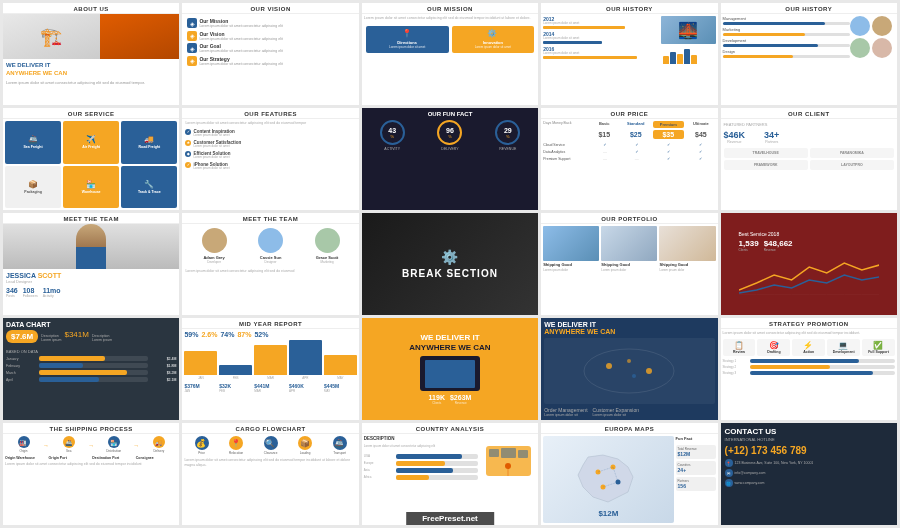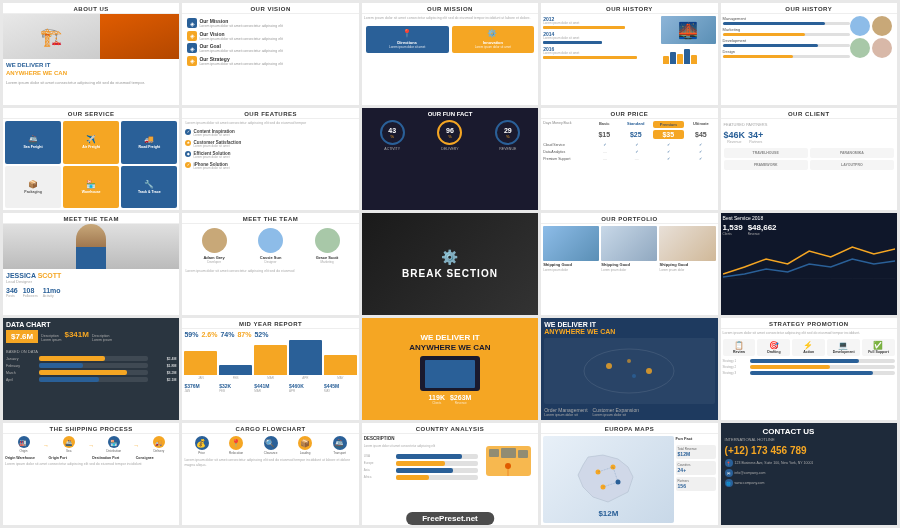--- a/index.html
+++ b/index.html
@@ -336,21 +336,21 @@
     .client-content {
       padding: 3px;
     }
     .client-featured {
       font-size: 4px;
       color: #aaa;
       margin-bottom: 3px;
     }
     .client-stats {
       display: flex;
-      gap: 3px;
+      gap: 19px;
       margin-bottom: 4px;
     }
     .client-stat {
       text-align: center;
     }
     .client-stat-num { font-size: 9px; font-weight: bold; color: #2a6098; }
     .client-stat-label { font-size: 3.5px; color: #aaa; }
     .client-logos {
       display: grid;
       grid-template-columns: 1fr 1fr;
@@ -453,22 +453,22 @@
     .portfolio-img {
       width: 100%;
       height: 35px;
       border-radius: 1px;
     }
     .portfolio-label { font-size: 4px; font-weight: bold; color: #333; }
     .portfolio-desc { font-size: 3px; color: #aaa; }
 
     
     .chart-content {
-      padding: 2px;
-      background: #0f172a;
+      padding: 18px;
+      background: #7f1d1d;
       flex: 1;
     }
     .sample-chart-title { font-size: 5px; color: #fff; margin-bottom: 2px; }
     .sample-chart-stats {
       display: flex;
       gap: 5px;
       margin-bottom: 3px;
     }
     .sample-stat { font-size: 4px; color: #aaa; }
     .sample-stat-num { font-size: 8px; font-weight: bold; color: #fff; }
@@ -486,21 +486,21 @@
       flex-direction: column;
       padding: 3px;
     }
     .datachart-title { font-size: 7px; font-weight: bold; color: #fff; margin-bottom: 2px; }
     .datachart-highlight {
       background: #f5a623;
       color: #fff;
       font-size: 8px;
       font-weight: bold;
       padding: 2px 5px;
-      border-radius: 0;
+      border-radius: 6px;
       display: inline-block;
       margin-bottom: 3px;
     }
     .datachart-items {
       display: flex;
       flex-direction: column;
       gap: 2px;
     }
     .datachart-item {
       display: flex;
@@ -760,21 +760,21 @@
     .europa-item-val { font-size: 5px; font-weight: bold; color: #2a6098; }
 
     
     .contact-bg {
       background: #1e2a3a;
       flex: 1;
       display: flex;
       flex-direction: column;
       padding: 4px;
     }
-    .contact-title { font-size: 8px; font-weight: bold; color: #fff; margin-bottom: 1px; margin-left: 38px; }
+    .contact-title { font-size: 8px; font-weight: bold; color: #fff; margin-bottom: 1px; }
     .contact-subtitle { font-size: 4px; color: #aaa; margin-bottom: 3px; }
     .contact-phone { font-size: 10px; font-weight: bold; color: #f5a623; margin-bottom: 3px; }
     .contact-details {
       display: flex;
       flex-direction: column;
       gap: 2px;
     }
     .contact-detail-row {
       display: flex;
       align-items: center;
@@ -798,21 +798,21 @@
     .watermark {
       position: absolute;
       bottom: 3px;
       left: 50%;
       transform: translateX(-50%);
       background: rgba(0,0,0,0.7);
       color: #fff;
       font-size: 8px;
       font-weight: bold;
       padding: 2px 16px;
-      border-radius: 6px;
+      border-radius: 0;
       z-index: 100;
       white-space: nowrap;
     }
 
     .slide-title-bar {
       font-size: 6px;
       font-weight: bold;
       color: #333;
       text-transform: uppercase;
       text-align: center;
@@ -1242,21 +1242,21 @@
 
   <div class="slide" style="padding:0;">
     <div class="datachart-bg">
       <div class="datachart-title">DATA CHART</div>
       <div style="display:flex;gap:3px;margin-bottom:3px;">
         <div class="datachart-highlight">$7.6M</div>
         <div style="display:flex;flex-direction:column;justify-content:center;">
           <div style="font-size:3.5px;color:#aaa;">Description</div>
           <div style="font-size:3.5px;color:#aaa;">Lorem ipsum</div>
         </div>
-        <div style="font-size:8px;font-weight:bold;color:#f5a623;">$341M</div>
+        <div style="font-size:8px;font-weight:normal;color:#f5a623;">$341M</div>
         <div style="display:flex;flex-direction:column;justify-content:center;">
           <div style="font-size:3.5px;color:#aaa;">Description</div>
           <div style="font-size:3.5px;color:#aaa;">Lorem ipsum</div>
         </div>
       </div>
       <div style="font-size:4px;color:#aaa;margin-bottom:2px;">BASED ON DATA</div>
       <div class="datachart-items">
         <div class="datachart-item">
           <div class="datachart-label">January</div>
           <div class="datachart-bar-bg">

